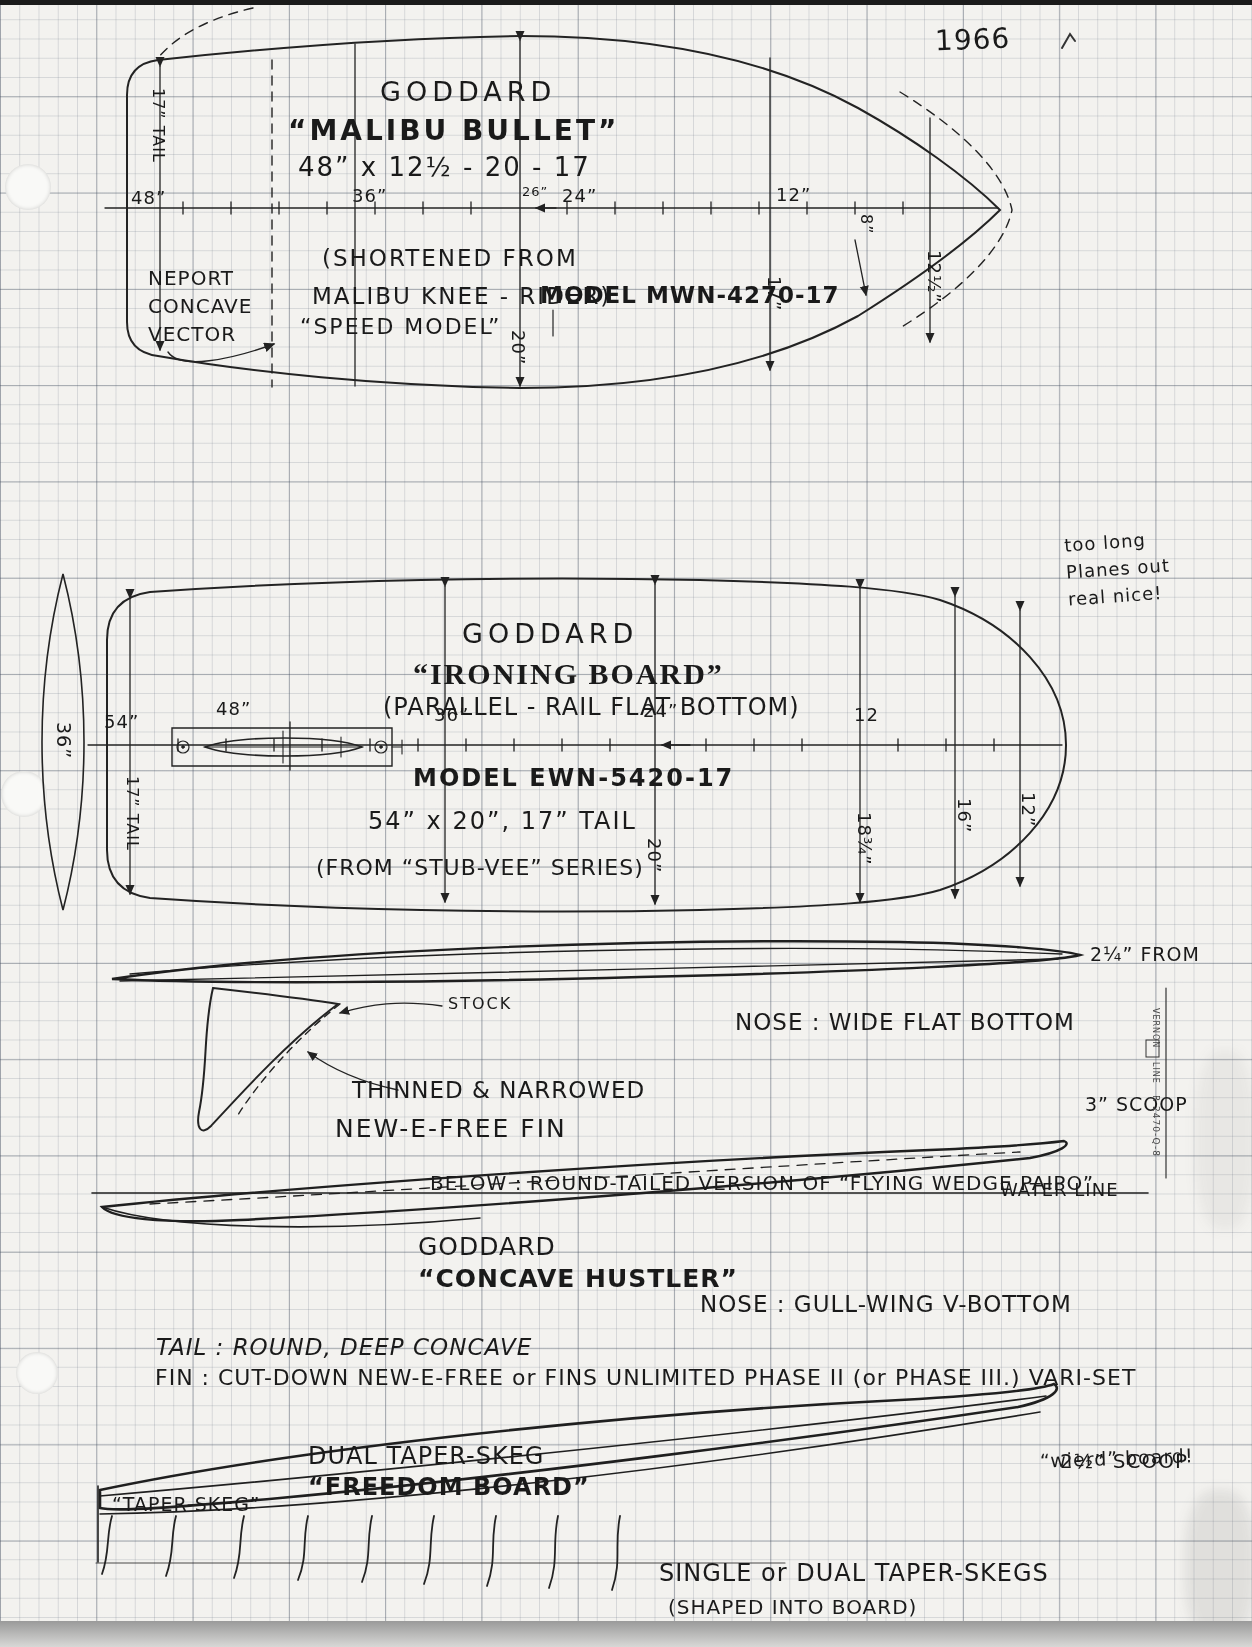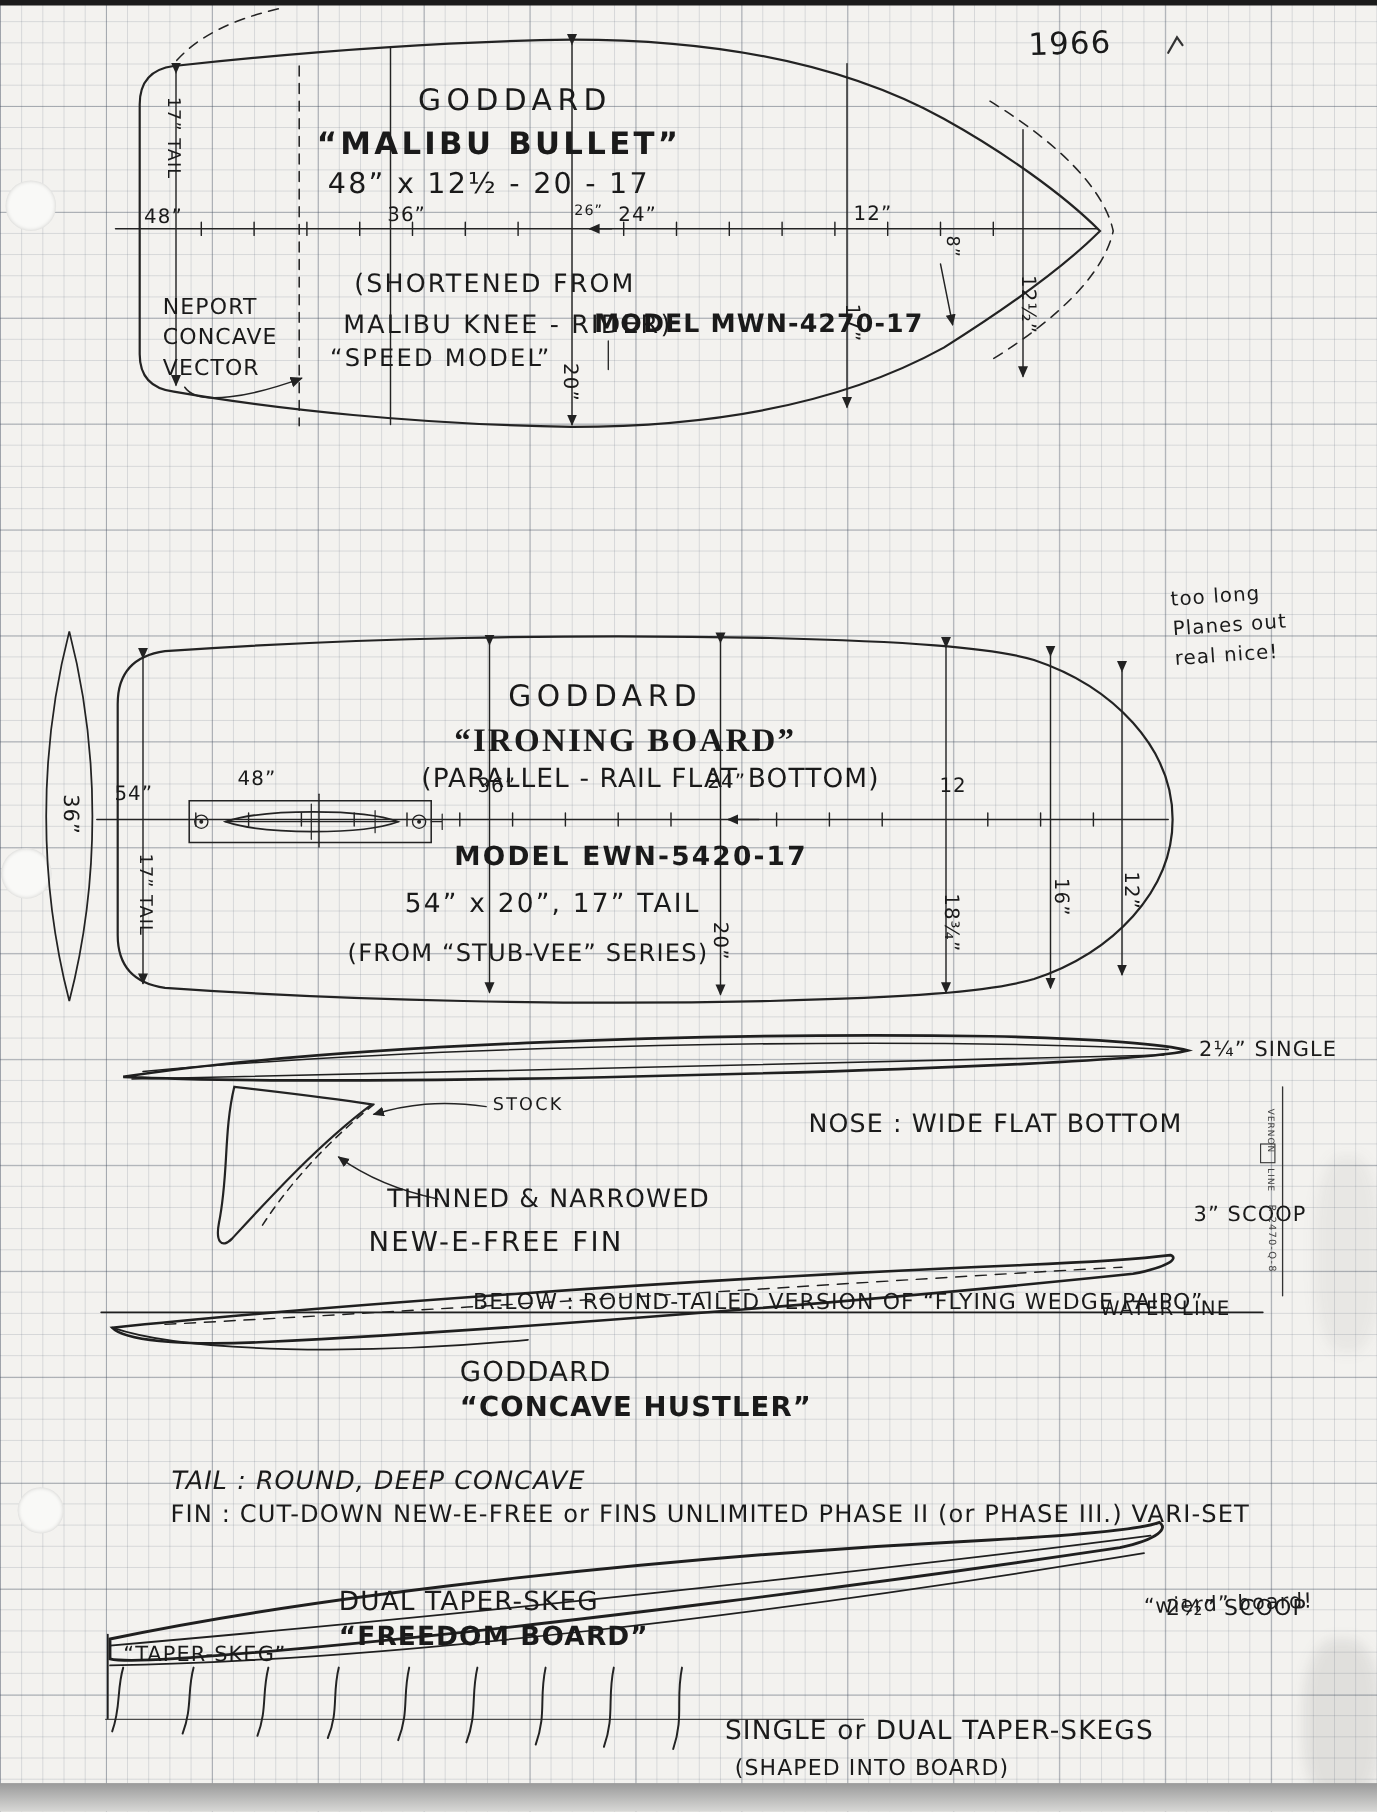--- a/index.html
+++ b/index.html
@@ -170,32 +170,33 @@
   <div class="lbl" style="left:1066px;top:528px;font-size:18px;line-height:1.5;transform:rotate(-4deg);">too long
 Planes out
 real nice!</div>
   <div class="lbl rot" style="left:76px;top:722px;font-size:19px;">36”</div>
   <div class="lbl rot" style="left:142px;top:776px;font-size:16px;">17” TAIL</div>
   <div class="lbl rot" style="left:666px;top:838px;font-size:18px;">20”</div>
   <div class="lbl rot" style="left:876px;top:812px;font-size:18px;">18¾”</div>
   <div class="lbl rot" style="left:976px;top:798px;font-size:18px;">16”</div>
   <div class="lbl rot" style="left:1040px;top:792px;font-size:18px;">12”</div>
 
-  <div class="lbl" style="left:1090px;top:942px;font-size:19px;">2¼” SINGLE</div>
+  <div class="lbl" style="left:1090px;top:942px;font-size:19px;">2¼” FROM</div>
   <div class="lbl" style="left:735px;top:1008px;font-size:23px;letter-spacing:1px;">NOSE : WIDE FLAT BOTTOM</div>
   <div class="lbl" style="left:448px;top:994px;font-size:16px;letter-spacing:2px;">STOCK</div>
   <div class="lbl" style="left:352px;top:1076px;font-size:23px;letter-spacing:1px;">THINNED &amp; NARROWED</div>
   <div class="lbl" style="left:335px;top:1113px;font-size:25px;letter-spacing:2px;">NEW-E-FREE FIN</div>
   <div class="lbl" style="left:430px;top:1170px;font-size:20px;">BELOW : ROUND-TAILED VERSION OF “FLYING WEDGE PAIPO”</div>
   <div class="lbl" style="left:418px;top:1198px;font-size:25px;">
     <span>GODDARD</span>
     <b>“CONCAVE HUSTLER”</b>
   </div>
   <div class="lbl" style="left:1085px;top:1092px;font-size:19px;">3” SCOOP</div>
   <div class="lbl" style="left:1000px;top:1178px;font-size:18px;letter-spacing:1px;">WATER LINE</div>
+  <div class="lbl" style="left:700px;top:1290px;font-size:23px;letter-spacing:1px;">NOSE : GULL-WING V-BOTTOM</div>
   <div class="lbl" style="left:156px;top:1333px;font-size:23px;letter-spacing:1px;font-style:italic;">TAIL : ROUND, DEEP CONCAVE</div>
   <div class="lbl" style="left:155px;top:1364px;font-size:22px;">FIN : CUT-DOWN NEW-E-FREE or FINS UNLIMITED PHASE II (or PHASE III.) VARI-SET</div>
   <div class="lbl" style="left:1040px;top:1446px;font-size:19px;transform:rotate(-2deg);">“wierd” board!</div>
   <div class="lbl" style="left:308px;top:1410px;font-size:24px;">
     <span>DUAL TAPER-SKEG</span>
     <b>“FREEDOM BOARD”</b>
   </div>
   <div class="lbl" style="left:1060px;top:1448px;font-size:20px;">2½” SCOOP</div>
   <div class="lbl" style="left:112px;top:1492px;font-size:19px;">“TAPER-SKEG”</div>
   <div class="lbl" style="left:615px;top:1558px;font-size:24px;letter-spacing:1px;padding-left:44px;">SINGLE or DUAL TAPER-SKEGS</div>

